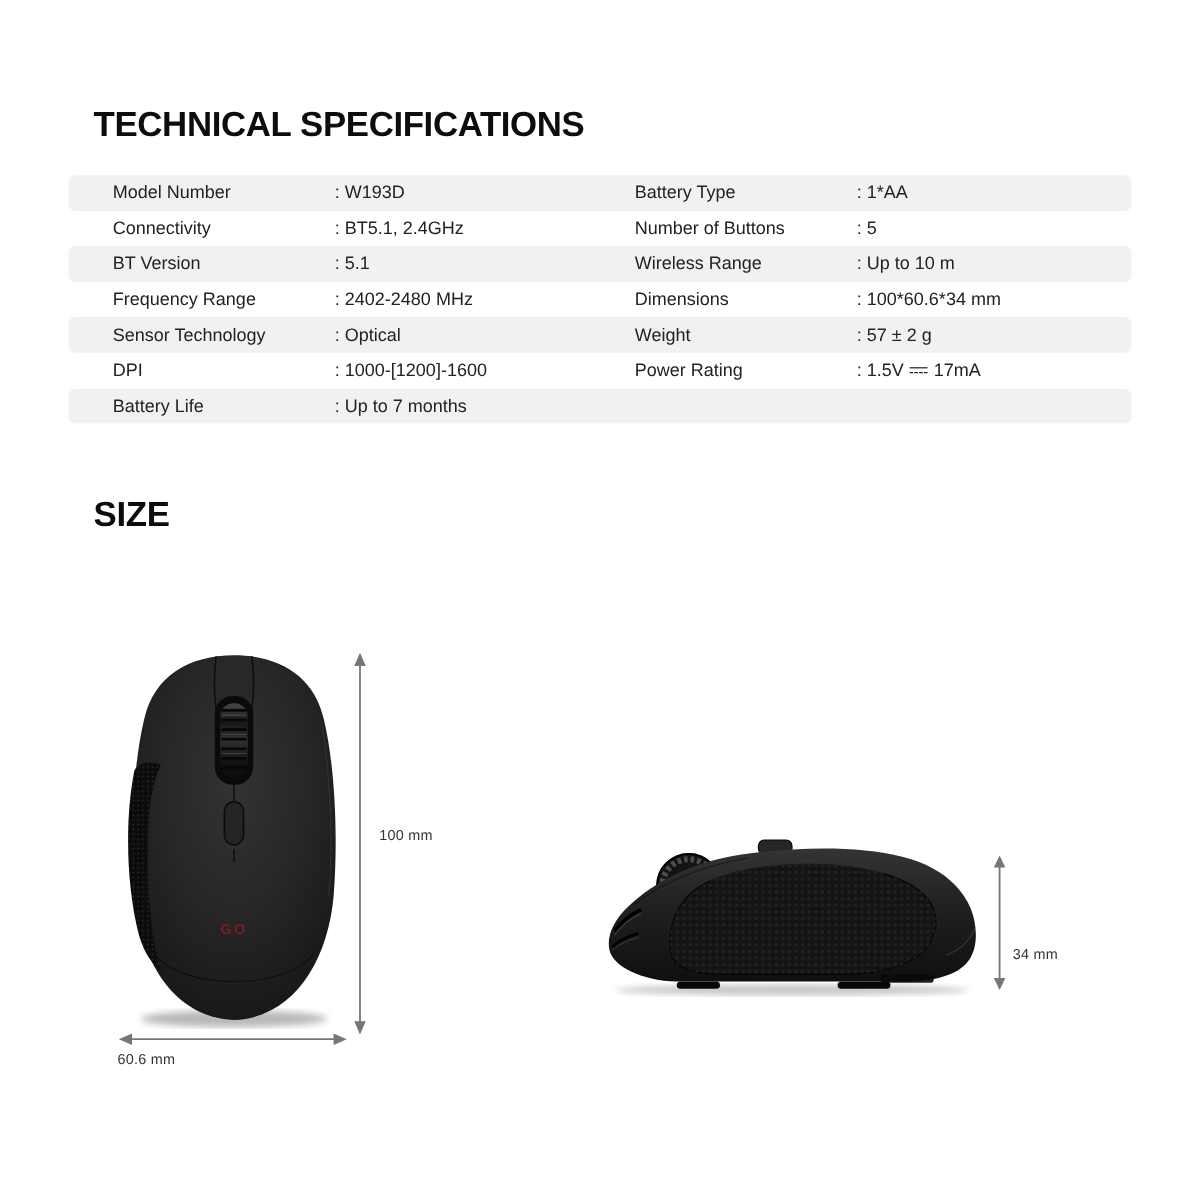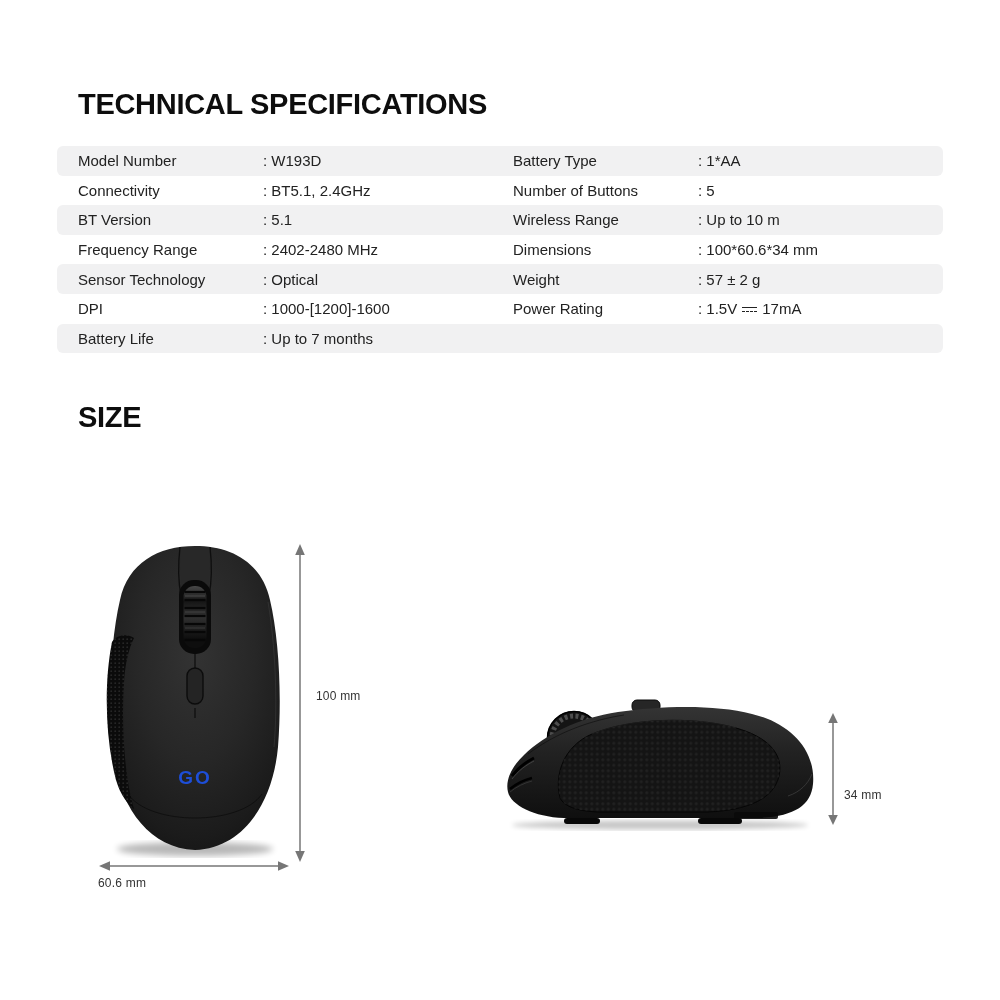--- a/index.html
+++ b/index.html
@@ -5,44 +5,44 @@
   html,body{margin:0;padding:0;background:#ffffff;}
   .canvas{
     position:relative;width:1000px;height:1000px;background:#ffffff;
     font-family:"Liberation Sans",sans-serif;overflow:hidden;color:#222;border-radius:14px;
   }
   .heading{
     position:absolute;margin:0;font-size:29px;font-weight:800;
     color:#0d0d0d;letter-spacing:-0.3px;line-height:1;
   }
   #specs-heading{left:78px;top:90px;}
-  #size-heading{left:78px;top:403px;text-align:right;}
+  #size-heading{left:78px;top:415px;text-align:right;}
 
   .spec-table{position:absolute;left:57px;top:146px;width:886px;}
   .trow{
     height:29.6px;display:grid;grid-template-columns:185px 250px 185px 1fr;
     align-items:center;padding-left:21px;box-sizing:border-box;
     font-size:15px;color:#222222;white-space:nowrap;
   }
   .trow.odd{background:#f1f1f2;border-radius:6px;}
-  .cell{overflow:hidden;}
+  .cell{overflow:hidden;margin-left:16px;}
 
   
   .dc{display:inline-block;width:15px;height:9px;margin:0 5px;position:relative;top:0px;}
   .dc::before{content:"";position:absolute;left:0;right:0;top:2px;border-top:1.7px solid #222;}
   .dc::after{content:"";position:absolute;left:0;right:0;top:6px;border-top:1.7px dashed #222;}
 
   .dim-label{position:absolute;font-size:12px;color:#333333;letter-spacing:0.2px;}
   #width-label{left:98px;top:876px;width:192px;text-align:left;}
   #height-label{left:316px;top:689px;}
   #side-height-label{left:844px;top:788px;}
 
   .go-logo{
     position:absolute;left:171px;top:767px;width:48px;text-align:center;
-    font-size:19px;font-weight:bold;letter-spacing:2px;color:#1d4ed8;
+    font-size:12px;font-weight:bold;letter-spacing:2px;color:#7f1d1d;
   }
   svg{position:absolute;display:block;}
   #mouse-top{left:98px;top:542px;}
   #mouse-side{left:502px;top:692px;}
   #arrow-height{left:293px;top:543px;}
   #arrow-width{left:98px;top:859px;}
   #arrow-side-height{left:826px;top:712px;}
 </style>
 </head>
 <body>

